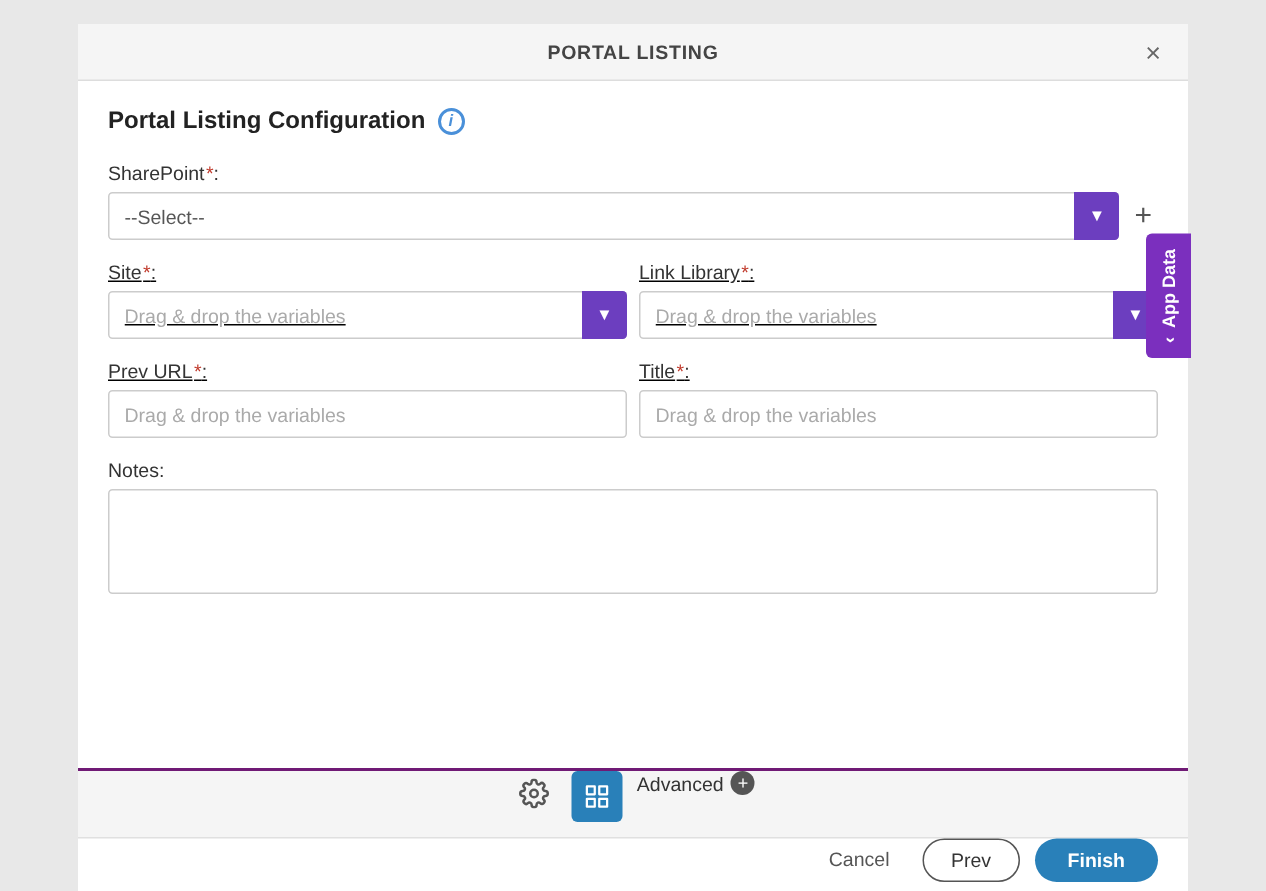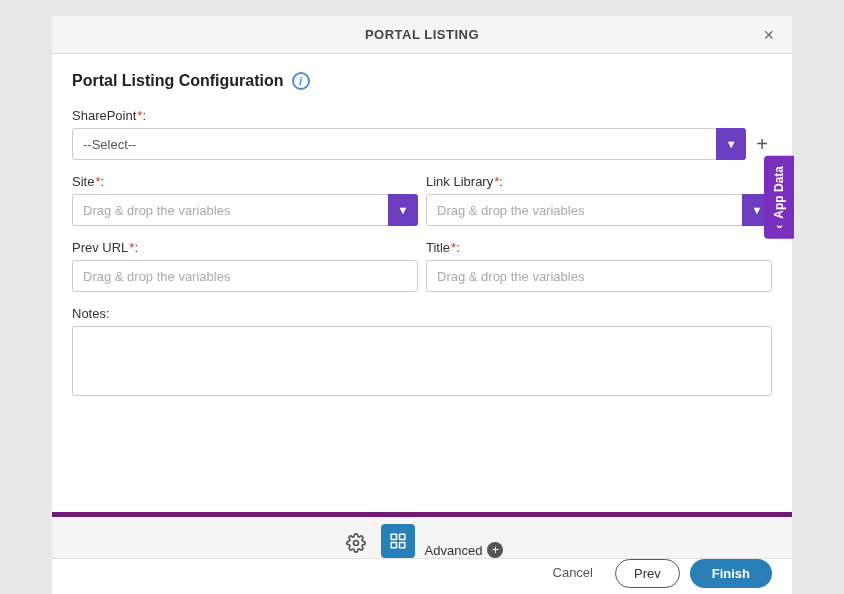--- a/index.html
+++ b/index.html
@@ -112,20 +112,21 @@
 
     
     .form-group {
       margin-bottom: 14px;
     }
 
     .form-row {
       display: flex;
       gap: 8px;
       margin-bottom: 14px;
+      text-decoration: underline;
     }
 
     .form-col {
       flex: 1;
     }
 
     .field-label {
       font-size: 13px;
       color: #333;
       margin-bottom: 5px;
@@ -233,24 +234,24 @@
     }
 
     .checkbox-label {
       font-size: 13px;
       color: #333;
     }
 
     
     .modal-footer-advanced {
       background: #f5f5f5;
-      border-top: 5px solid #701a75;
+      border-top: 2px solid #701a75;
       height: 46px;
       display: flex;
-      align-items: flex-end;
+      align-items: flex-start;
       justify-content: center;
       gap: 10px;
       flex-shrink: 0;
     }
 
     .modal-footer-actions {
       background: #fff;
       border-top: 1px solid #e0e0e0;
       height: 52px;
       display: flex;

